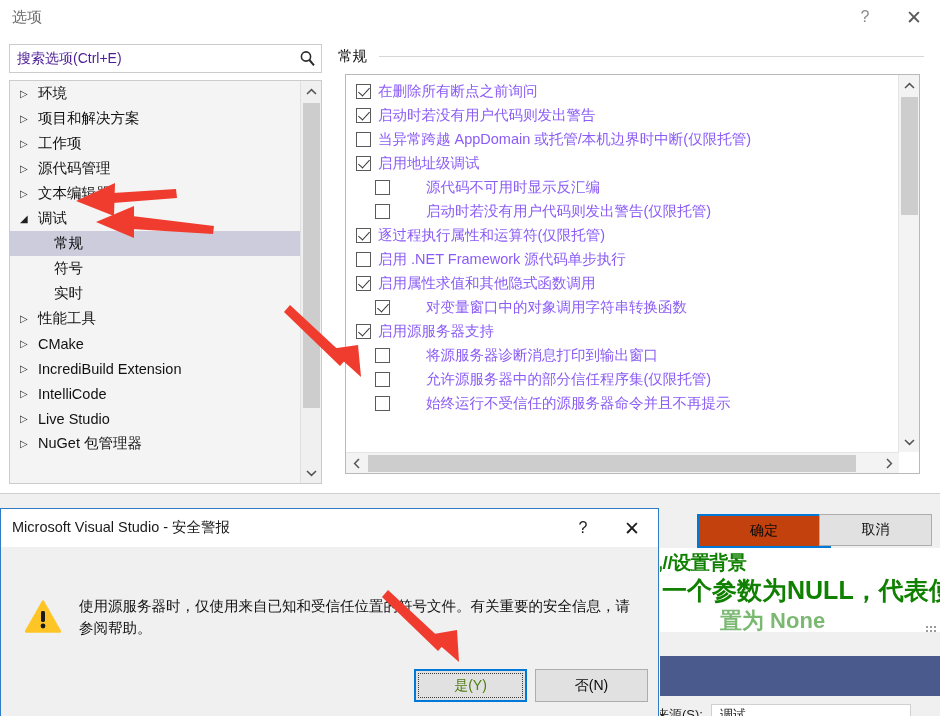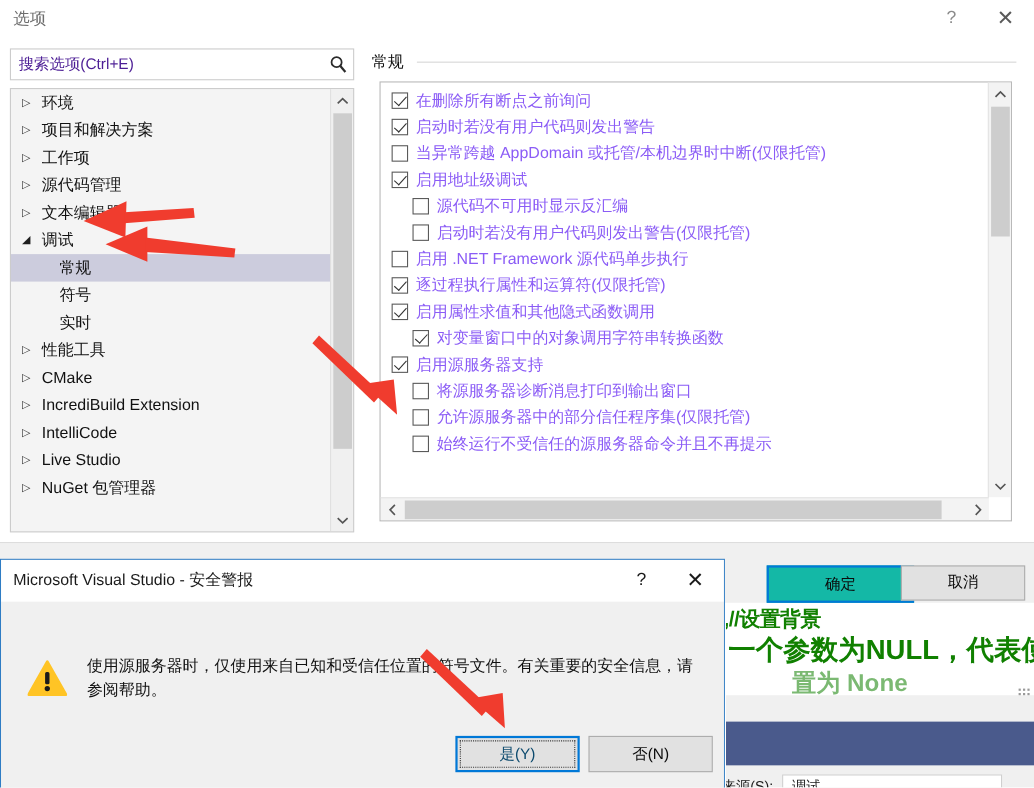--- a/index.html
+++ b/index.html
@@ -114,21 +114,21 @@
 
   .check-panel {
     position:absolute; left:345px; top:74px; width:575px; height:400px;
     border:1px solid #b9b9b9; background:#ffffff; overflow:hidden;
   }
   .check-list { position:absolute; left:0; top:0; width:545px; padding-top:4px; }
   .check-row {
     height: 24px; display:flex; align-items:center; padding-left: 10px;
     font-size: 14.5px; color:#8b5cf6; white-space:nowrap;
   }
-  .check-row.indent { padding-left: 29px; }
+  .check-row.indent { padding-left: 29px; gap: 29px; }
   .cb {
     width: 15px; height: 15px; border:1px solid #5a5a5a; background:#ffffff;
     margin-right: 7px; flex:0 0 auto; position:relative;
   }
   .cb.checked::after {
     content:""; position:absolute; left:4px; top:0px; width:5px; height:10px;
     border:solid #333333; border-width: 0 1.6px 1.6px 0; transform: rotate(42deg);
   }
   
   .chk-vsb {
@@ -149,21 +149,21 @@
   .hsb-btn.right { right:0; }
   .chk-hsb-thumb { position:absolute; left:22px; top:2px; width:488px; height:17px; background:#cdcdcd; }
 
   
   .opt-footer { position:absolute; left:0; top:494px; width:940px; height:54px; background:#f0f0f0; }
   .btn {
     position:absolute; background:#e1e1e1; border:1px solid #adadad;
     display:flex; align-items:center; justify-content:center;
     font-size:14px; color:#0b0b0b; font-family:"Liberation Sans", sans-serif;
   }
-  .btn-ok { left:697px; top:514px; width:134px; height:34px; border:2px solid #0078d7; background:#14b8a6; }
+  .btn-ok { left:697px; top:514px; width:134px; height:34px; border:2px solid #0078d7; background:#c2410c; }
   .btn-cancel { left:819px; top:514px; width:113px; height:32px; }
 
   
   .dlg {
     position:absolute; left:0px; top:508px; width:659px; height:219px;
     background:#f0f0f0; border:1px solid #2e7cc4;
   }
   .dlg-titlebar {
     height: 38px; background:#ffffff; display:flex; align-items:center;
     position:relative; border-bottom:1px solid #ffffff;
@@ -181,21 +181,21 @@
   }
   .dlg-msg {
     position:absolute; left:78px; top:48px; width:560px;
     font-size:14.5px; color:#111111; line-height:22px;
   }
   .dlg-q { position:absolute; left:78px; top:133px; font-size:14.5px; color:#111111; }
   .dlg-footer { position:absolute; left:0; bottom:0; width:657px; height:55px; background:#f0f0f0; }
   .dlg-btn-yes {
     position:absolute; left:414px; top:669px; width:113px; height:33px;
     border:2px solid #0078d7; background:#e1e1e1;
-    display:flex; align-items:center; justify-content:center; font-size:14px; color:#0c4a6e;
+    display:flex; align-items:center; justify-content:center; font-size:14px; color:#4d7c0f;
   }
   .dlg-btn-yes-inner {
     position:absolute; left:2px; top:2px; right:2px; bottom:2px;
     border:1px dotted #3b3b3b;
     display:flex; align-items:center; justify-content:center;
   }
   .dlg-btn-no {
     position:absolute; left:535px; top:669px; width:113px; height:33px;
     border:1px solid #adadad; background:#e1e1e1;
     display:flex; align-items:center; justify-content:center; font-size:14px; color:#0b0b0b;
@@ -351,26 +351,26 @@
           </div>
           <div class="check-row indent">
             <span class="cb"></span>
             <span>源代码不可用时显示反汇编</span>
           </div>
           <div class="check-row indent">
             <span class="cb"></span>
             <span>启动时若没有用户代码则发出警告(仅限托管)</span>
           </div>
           <div class="check-row">
+            <span class="cb checked"></span>
+            <span>逐过程执行属性和运算符(仅限托管)</span>
+          </div>
+          <div class="check-row">
             <span class="cb"></span>
             <span>启用 .NET Framework 源代码单步执行</span>
-          </div>
-          <div class="check-row">
-            <span class="cb checked"></span>
-            <span>逐过程执行属性和运算符(仅限托管)</span>
           </div>
           <div class="check-row">
             <span class="cb checked"></span>
             <span>启用属性求值和其他隐式函数调用</span>
           </div>
           <div class="check-row indent">
             <span class="cb checked"></span>
             <span>对变量窗口中的对象调用字符串转换函数</span>
           </div>
           <div class="check-row">

